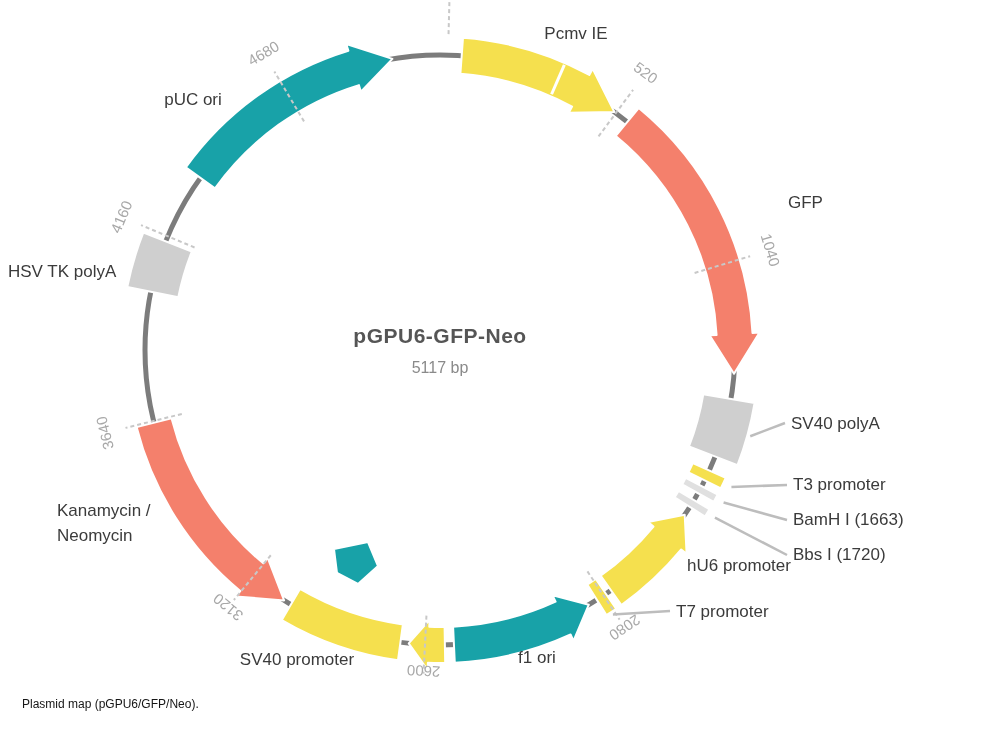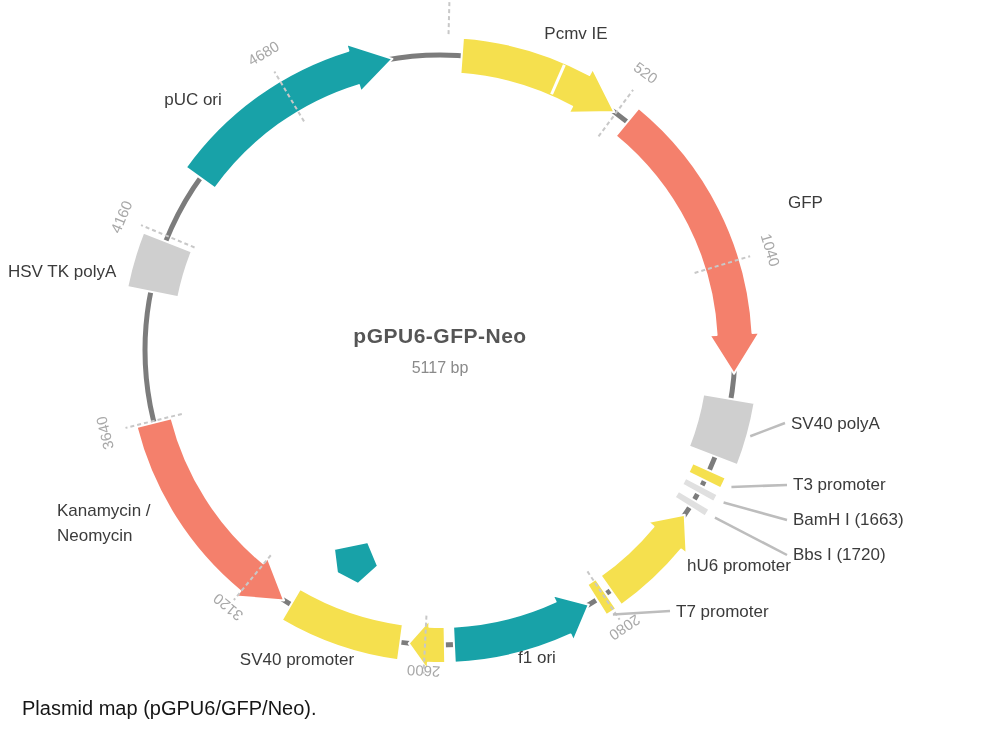--- a/index.html
+++ b/index.html
@@ -1,21 +1,21 @@
 <!DOCTYPE html>
 <html><head>
 <meta charset="utf-8">
 <style>
   html,body{margin:0;padding:0;background:#ffffff;}
   body{font-family:"Liberation Sans", sans-serif;}
   .stage{position:relative;width:982px;height:744px;background:#ffffff;overflow:hidden;}
   svg{font-family:"Liberation Sans", sans-serif;}
   .plasmid-title{font-size:21px;font-weight:bold;letter-spacing:0.5px;}
   .plasmid-subtitle{font-size:16px;}
-  .caption{position:absolute;left:22px;top:697px;font-size:20px;color:#161616;text-align:center;}
+  .caption{position:absolute;left:22px;top:697px;font-size:12px;color:#161616;text-align:center;}
 </style>
 </head>
 <body>
 
 <div class="stage">
   <svg width="982" height="744" viewBox="0 0 982 744">
     <g>
         <circle cx="440" cy="350" r="295" fill="none" stroke="#7C7C7C" stroke-width="5"></circle>
         <path d="M 463.0 37.8 A 313 313 0 0 1 589.3 74.9 L 592.7 68.8 L 614.4 112.0 L 568.8 112.7 L 572.1 106.6 A 277 277 0 0 0 460.4 73.8 Z" fill="#F5E04E" stroke="#ffffff" stroke-width="2" stroke-linejoin="round"></path>
         <path d="M 638.7 108.1 A 313 313 0 0 1 752.5 333.0 L 759.5 332.6 L 734.0 373.8 L 709.6 335.3 L 716.6 335.0 A 277 277 0 0 0 615.8 135.9 Z" fill="#F4806C" stroke="#ffffff" stroke-width="2" stroke-linejoin="round"></path>

